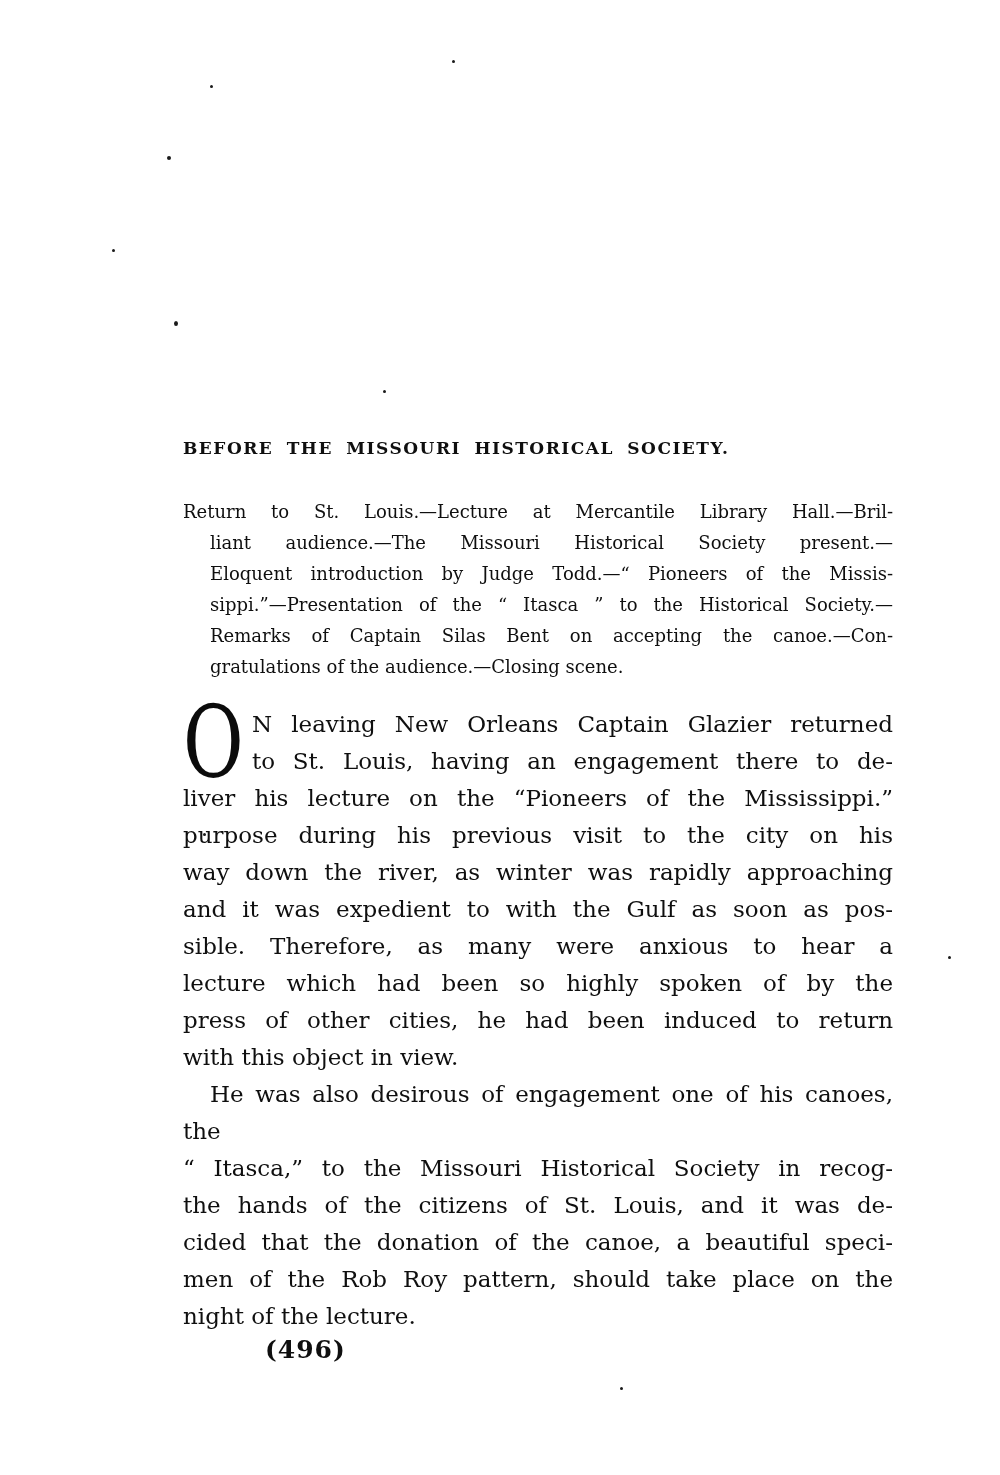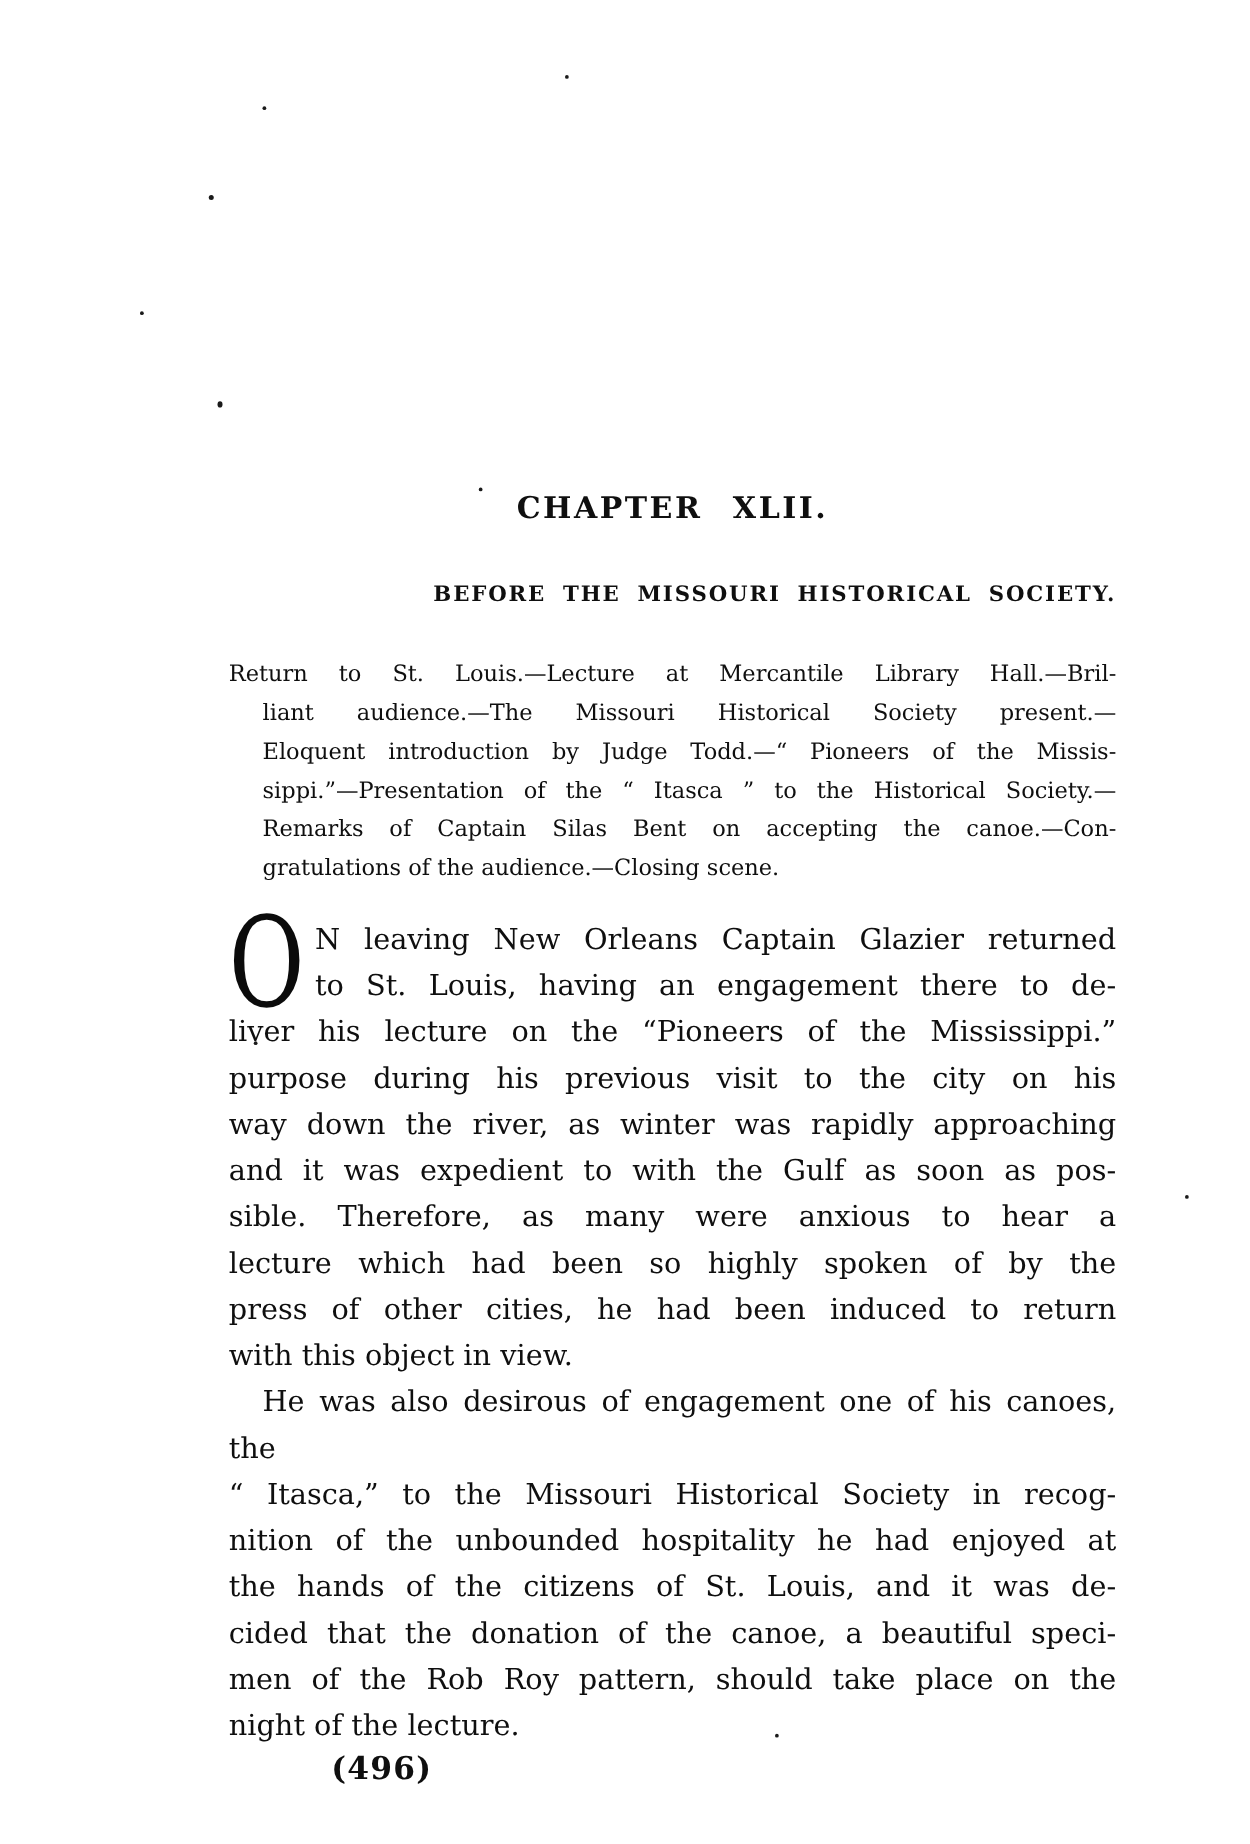--- a/index.html
+++ b/index.html
@@ -23,21 +23,21 @@
     text-align: center;
     font-weight: bold;
     font-size: 24px;
     line-height: 28px;
     letter-spacing: 2px;
     word-spacing: 14px;
     white-space: nowrap;
   }
   .section-title {
     margin-top: 46px;
-    text-align: right;
+    text-align: left;
     font-weight: bold;
     font-size: 17px;
     line-height: 20px;
     letter-spacing: 1.5px;
     word-spacing: 6px;
     white-space: nowrap;
   }
   .synopsis {
     margin-top: 38px;
     font-size: 18px;
@@ -96,21 +96,20 @@
   <span class="speck" style="left:167px;top:156px;width:4px;height:4px"></span>
   <span class="speck" style="left:112px;top:249px;width:3px;height:3px"></span>
   <span class="speck" style="left:174px;top:321px;width:4px;height:5px"></span>
   <span class="speck" style="left:383px;top:390px;width:3px;height:3px"></span>
   <span class="speck" style="left:203px;top:833px;width:3px;height:3px"></span>
   <span class="speck" style="left:948px;top:956px;width:3px;height:3px"></span>
   <span class="speck" style="left:620px;top:1387px;width:3px;height:3px"></span>
 
   <div class="content">
 
-    <div class="chapter-title">CHAPTER XLII.</div>
 
     <div class="section-title">BEFORE THE MISSOURI HISTORICAL SOCIETY.</div>
 
     <div class="synopsis">
       <div class="syn-line first">Return to St. Louis.—Lecture at Mercantile Library Hall.—Bril-</div>
       <div class="syn-line">liant audience.—The Missouri Historical Society present.—</div>
       <div class="syn-line">Eloquent introduction by Judge Todd.—“ Pioneers of the Missis-</div>
       <div class="syn-line">sippi.”—Presentation of the “ Itasca ” to the Historical Society.—</div>
       <div class="syn-line">Remarks of Captain Silas Bent on accepting the canoe.—Con-</div>
       <div class="syn-line last">gratulations of the audience.—Closing scene.</div>
@@ -128,21 +127,20 @@
         <div class="b-line">and it was expedient to with the Gulf as soon as pos-</div>
         <div class="b-line">sible. Therefore, as many were anxious to hear a</div>
         <div class="b-line">lecture which had been so highly spoken of by the</div>
         <div class="b-line">press of other cities, he had been induced to return</div>
         <div class="b-line last">with this object in view.</div>
       </div>
 
       <div class="para">
         <div class="b-line indent">He was also desirous of engagement one of his canoes, the</div>
         <div class="b-line">“ Itasca,” to the Missouri Historical Society in recog-</div>
-        <div class="b-line">nition of the unbounded hospitality he had enjoyed at</div>
         <div class="b-line">the hands of the citizens of St. Louis, and it was de-</div>
         <div class="b-line">cided that the donation of the canoe, a beautiful speci-</div>
         <div class="b-line">men of the Rob Roy pattern, should take place on the</div>
         <div class="b-line last">night of the lecture.</div>
       </div>
 
     </div>
 
     <div class="page-number">(496)</div>
 

